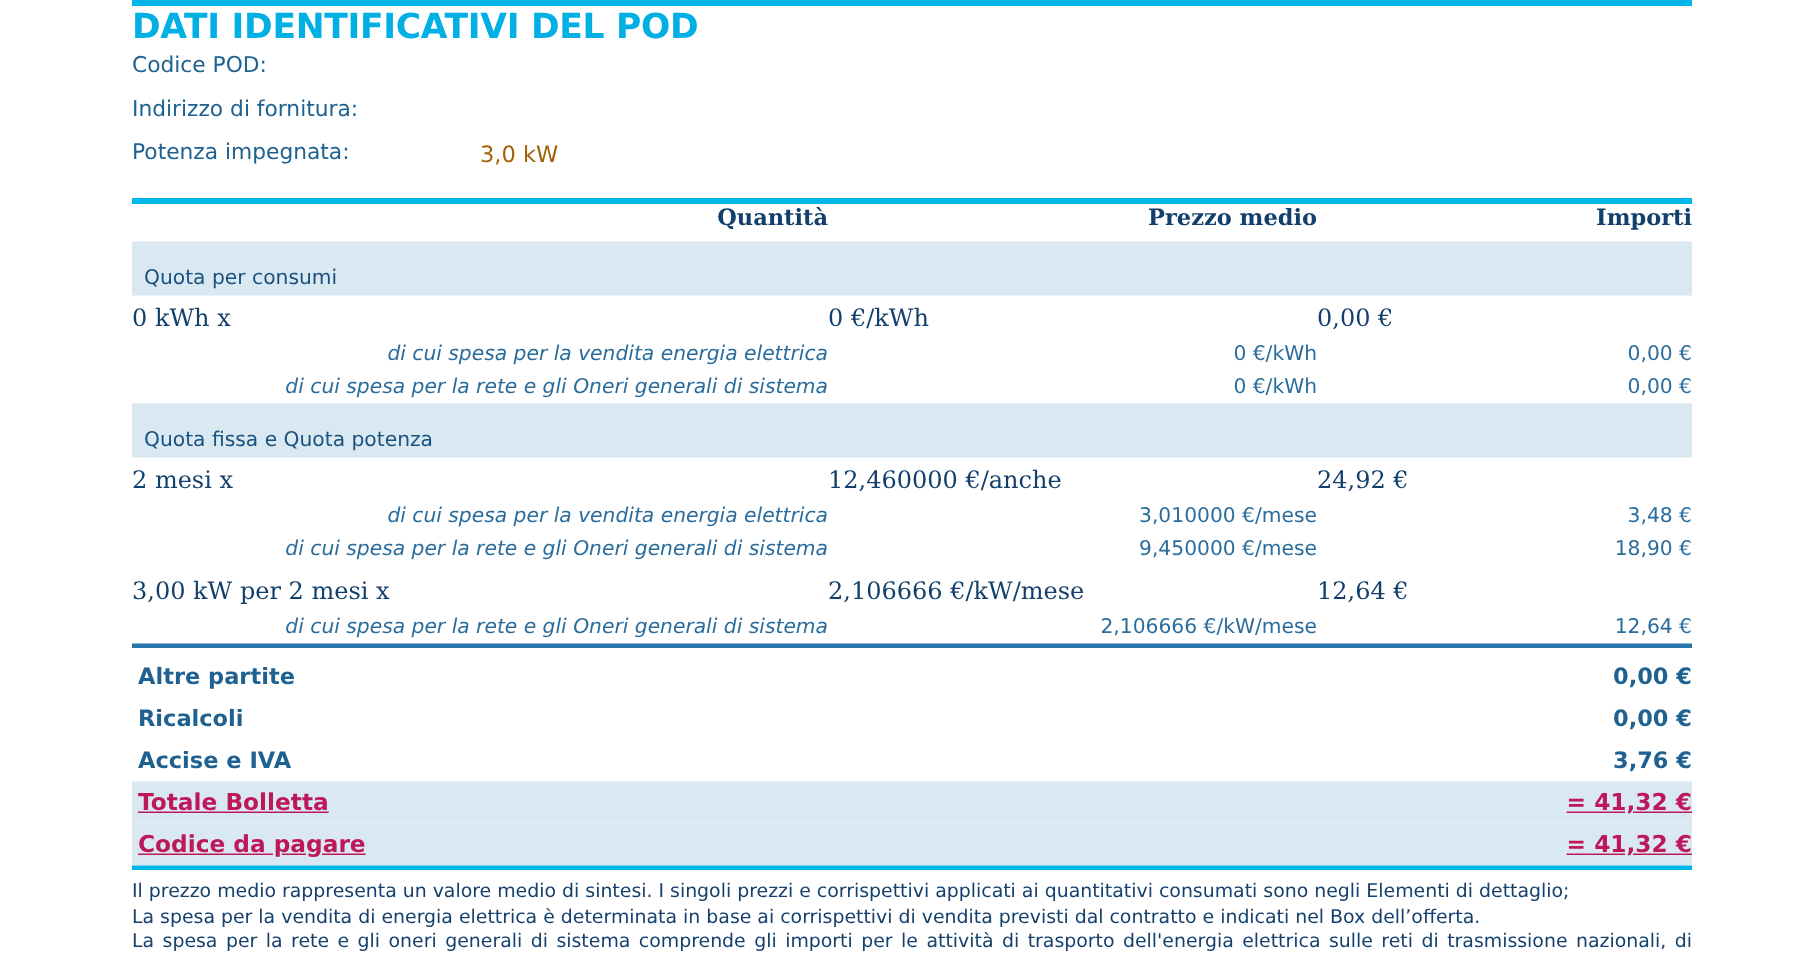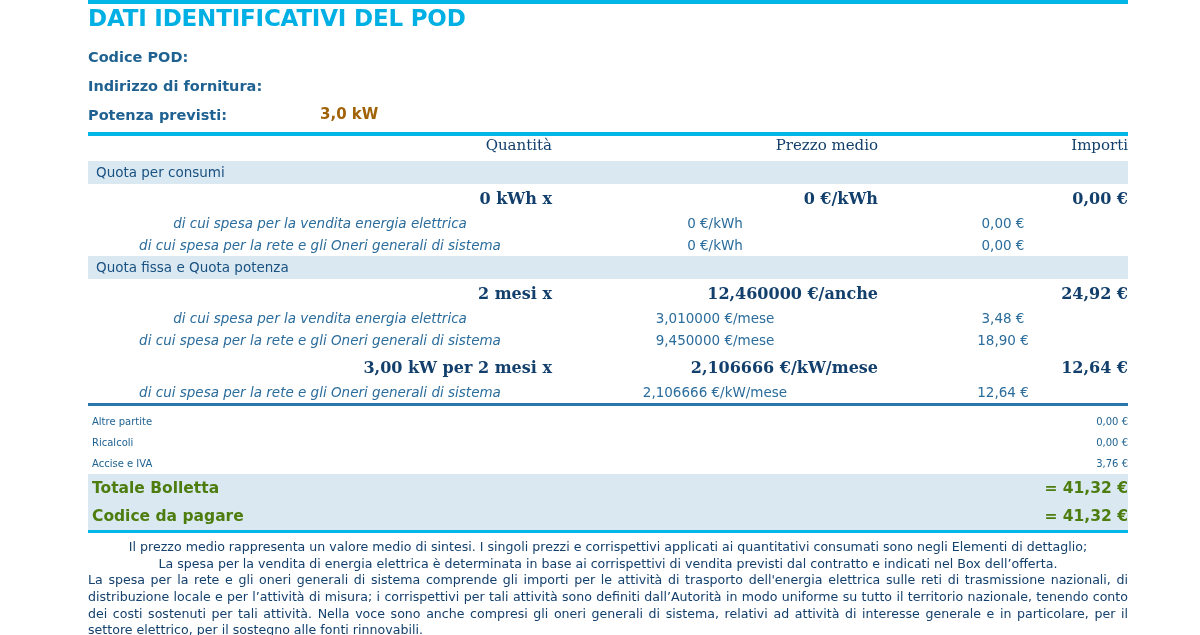--- a/index.html
+++ b/index.html
@@ -59,25 +59,24 @@
     margin-bottom: 4px;
   }
 
   
   .id-rows {
     margin-top: 6px;
     margin-bottom: 9px;
   }
   .id-row {
     display: flex;
-    align-items: flex-end;
+    align-items: flex-start;
     font-size: 14.5px;
     color: #1f6291;
     height: 29px;
-    font-weight: bold;
   }
   .id-label {
     width: 232px;
     flex: none;
   }
   .id-value {
     font-size: 15px;
     color: #a16207;
   }
 
@@ -87,98 +86,99 @@
     border-collapse: collapse;
     table-layout: fixed;
   }
   table.scontrino col.c-desc { width: 464px; }
   table.scontrino col.c-qty  { width: 0px; }
   table.scontrino col.c-price{ width: 326px; }
   table.scontrino col.c-amt  { width: 250px; }
 
   .col-head {
     font-size: 15px;
-    font-weight: normal;
+    font-weight: bold;
     color: #123f6b;
     text-align: right;
     padding: 0 0 7px 0;
     vertical-align: bottom;
     font-family: "DejaVu Serif", "Liberation Serif", serif;
   }
 
   .band td {
     background: #dae8f1;
     font-size: 13.5px;
     color: #195181;
-    padding: 1px 0 3px 8px;
+    padding: 14px 0 3px 8px;
     height: 19px;
   }
 
   .row-main td {
     font-size: 16px;
-    font-weight: bold;
+    font-weight: normal;
     color: #123f6b;
-    text-align: right;
     padding: 5px 0 4px 0;
     font-family: "DejaVu Serif", "Liberation Serif", serif;
     white-space: nowrap;
   }
   .row-sub td {
     font-size: 13.5px;
     color: #2a6c9c;
-    text-align: center;
+    text-align: right;
     padding: 3px 0 3px 0;
     white-space: nowrap;
   }
   .row-sub td.desc {
     font-style: italic;
   }
   .pad-top td { padding-top: 7px; }
 
   
   .totals {
     width: 100%;
     border-collapse: collapse;
     table-layout: fixed;
     margin-top: 5px;
   }
   .totals col.t-label { width: 790px; }
   .totals col.t-amt   { width: 250px; }
 
   .totals td {
-    font-size: 10px;
+    font-size: 15px;
     color: #1f6291;
     padding: 5px 0 5px 0;
+    font-weight: bold;
   }
   .totals td.label { padding-left: 4px; }
   .totals td.amt { text-align: right; white-space: nowrap; }
 
   .totals tr.grand td {
     background: #dae8f1;
     font-weight: bold;
-    color: #4d7c0f;
+    color: #be185d;
     font-size: 15.5px;
     padding-top: 5px;
     padding-bottom: 5px;
+    text-decoration: underline;
   }
 
   
   .footer {
     margin-top: 6px;
     font-size: 12.6px;
     line-height: 1.32;
     color: #14406d;
     text-align: justify;
     font-family: "DejaVu Sans", "Liberation Sans", sans-serif;
   }
   .footer p {
     margin: 0;
   }
   .footer p.nojustify {
-    text-align: center;
+    text-align: left;
   }
 </style>
 </head>
 <body>
 
 <div class="page">
   <div class="content">
 
     <div class="rule-cyan"></div>
     <div class="section-title">DATI IDENTIFICATIVI DEL POD</div>
@@ -186,21 +186,21 @@
     <div class="id-rows">
       <div class="id-row">
         <span class="id-label">Codice POD:</span>
         <span class="id-value"></span>
       </div>
       <div class="id-row">
         <span class="id-label">Indirizzo di fornitura:</span>
         <span class="id-value"></span>
       </div>
       <div class="id-row">
-        <span class="id-label">Potenza previsti:</span>
+        <span class="id-label">Potenza impegnata:</span>
         <span class="id-value">3,0 kW</span>
       </div>
     </div>
 
     <div class="rule-cyan"></div>
 
     <table class="scontrino">
       <colgroup>
         <col class="c-desc">
           <col class="c-qty">

